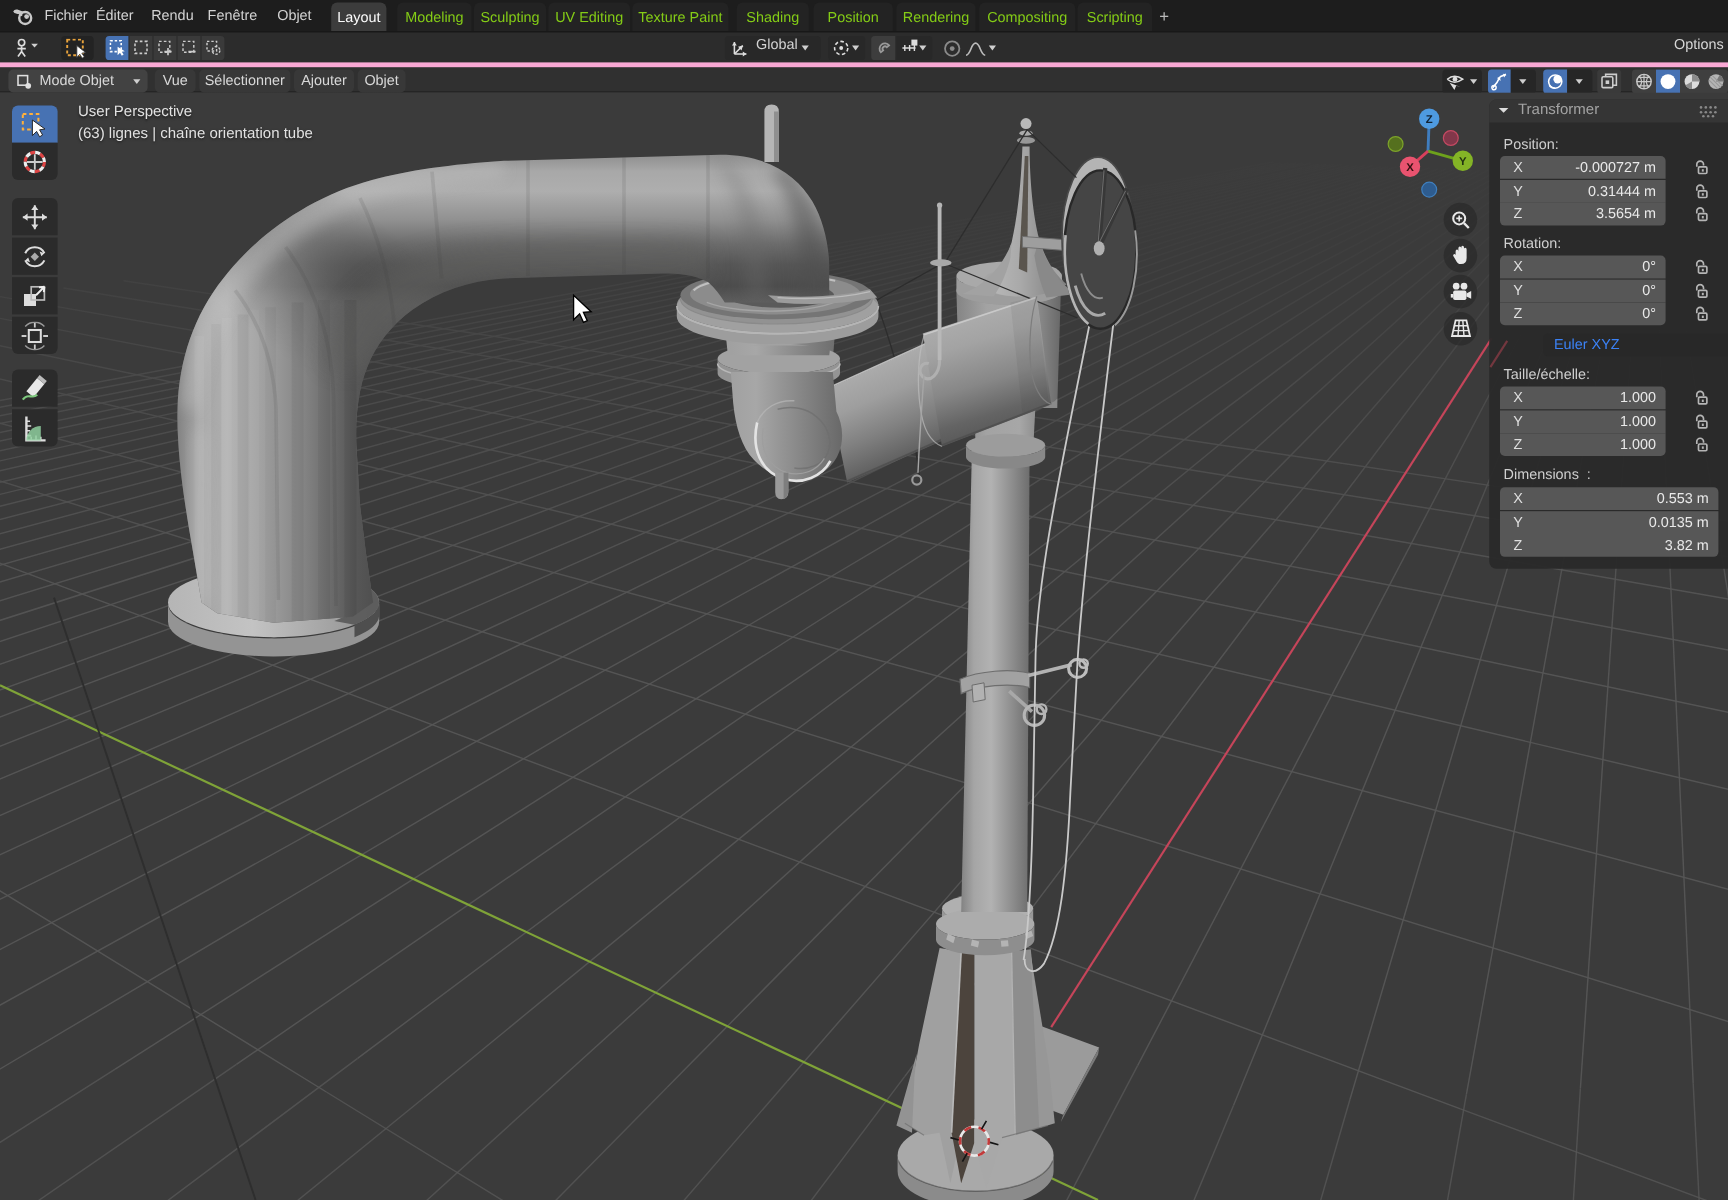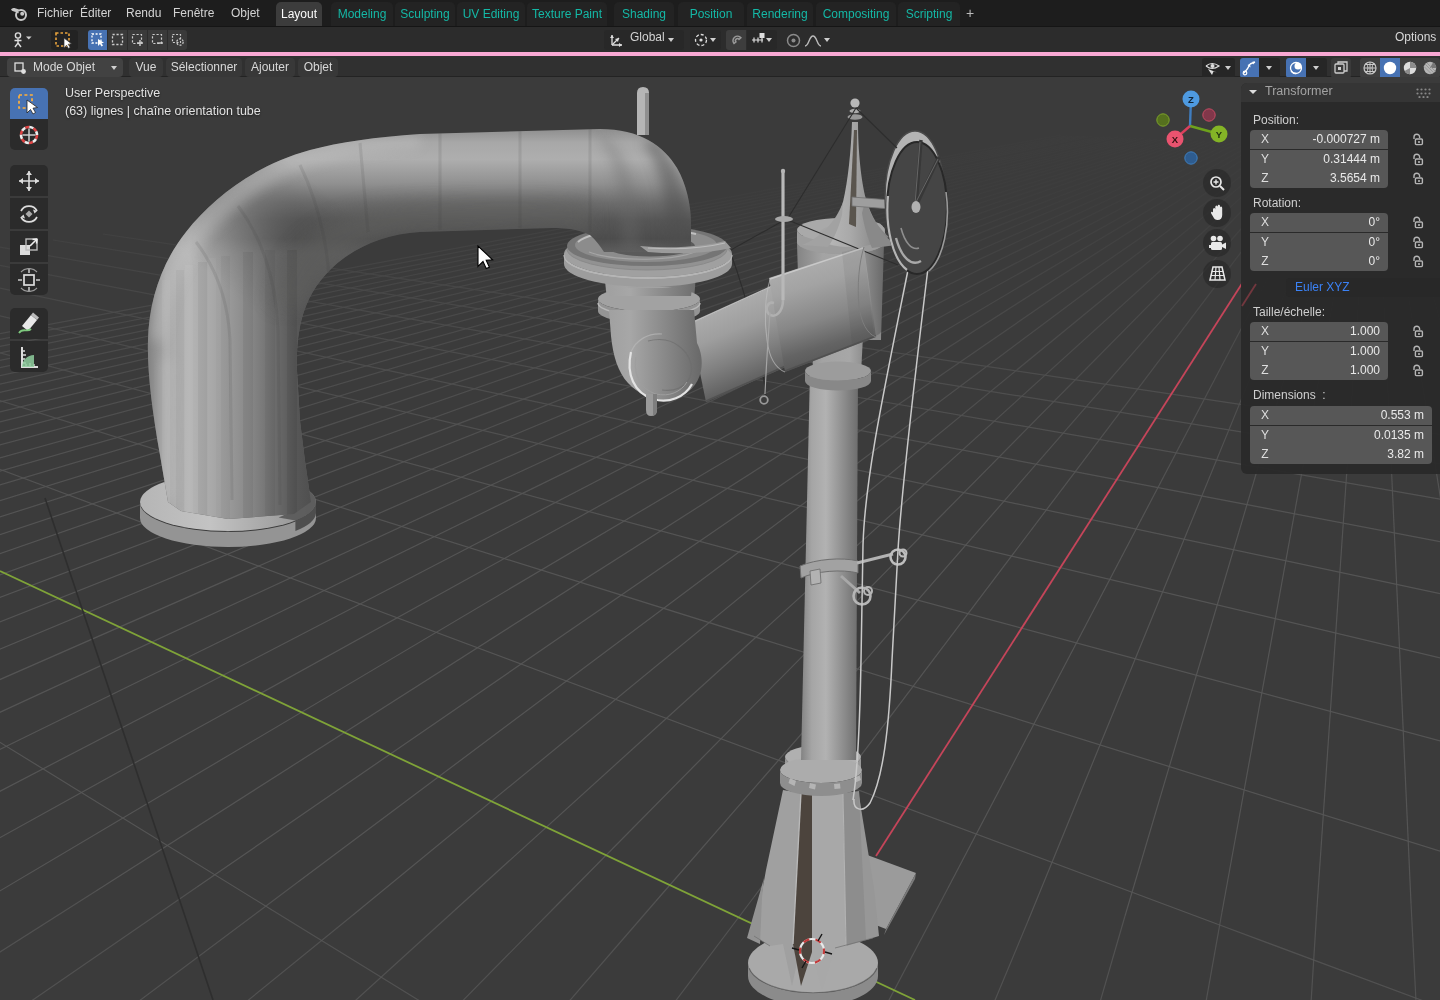--- a/index.html
+++ b/index.html
@@ -1,21 +1,21 @@
 <!DOCTYPE html>
 <html><head><meta charset="utf-8"><style>
 *{margin:0;padding:0;box-sizing:border-box}
 html,body{width:1440px;height:1000px;overflow:hidden;background:#3b3b3b;font-family:"Liberation Sans",sans-serif;-webkit-font-smoothing:antialiased}
 #page{position:relative;width:1440px;height:1000px}
 .abs{position:absolute}
 #row1{left:0;top:0;width:1440px;height:26px;background:#1d1d1d}
 #row2{left:0;top:26px;width:1440px;height:26px;background:#2c2c2c;border-top:1px solid #151515}
 #row3{left:0;top:52px;width:1440px;height:25px;background:#303030;border-top:4px solid #f9a8d4;border-bottom:1px solid #232323}
 .menu{color:#d3d3d3;font-size:12px;line-height:26px}
-.tab{position:absolute;top:2px;height:24px;line-height:24px;font-size:12px;color:#14b8a6;text-align:center;border-radius:5px 5px 0 0;background:#232323}
+.tab{position:absolute;top:2px;height:24px;line-height:24px;font-size:12px;color:#84cc16;text-align:center;border-radius:5px 5px 0 0;background:#232323}
 .tabact{background:#3c3c3c;color:#fcfcfc}
 .hbtn{position:absolute;height:19px;line-height:19px;font-size:12px;color:#d8d8d8;text-align:center;background:#383838;border-radius:4px}
 .chev{display:inline-block;width:0;height:0;border-left:3.5px solid transparent;border-right:3.5px solid transparent;border-top:4px solid #cfcfcf;vertical-align:middle}
 #vp{left:0;top:77px;width:1440px;height:923px}
 .ovtext{color:#e2e2e2;font-size:12.5px;text-shadow:0 1px 2px rgba(0,0,0,.55)}
 .tbtn{position:absolute;left:10px;width:38px;height:31px;background:#2b2b2b;border-radius:5px}
 .tbtn svg{position:absolute;left:7px;top:4px}
 #npanel{left:1241px;top:83px;width:199px;height:391px;background:rgba(42,42,42,0.96);border-radius:6px 0 0 6px}
 .np-h{position:absolute;width:199px;height:19px;background:#353535;border-radius:6px 0 0 0;color:#a3a3a3;font-size:12.5px}
 .np-lab{position:absolute;color:#cfcfcf;font-size:12px}

